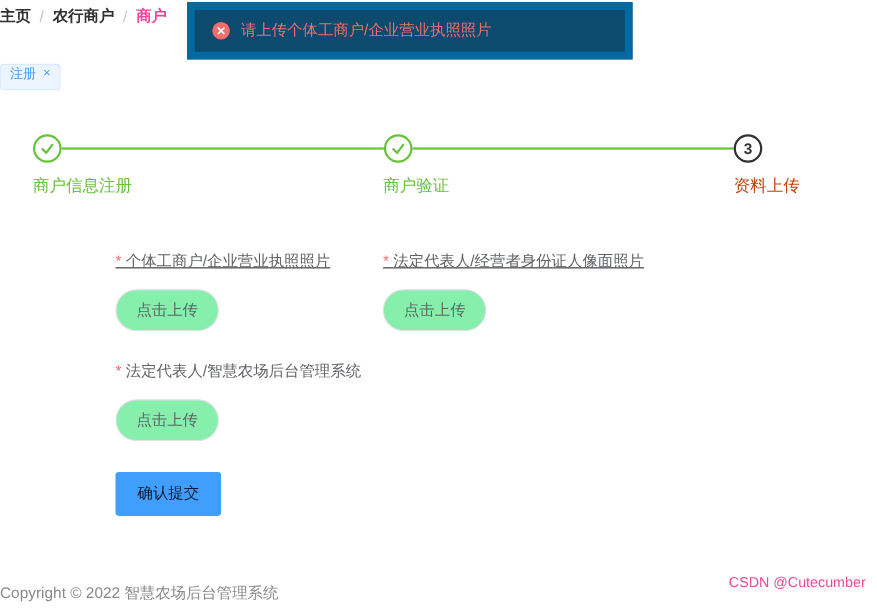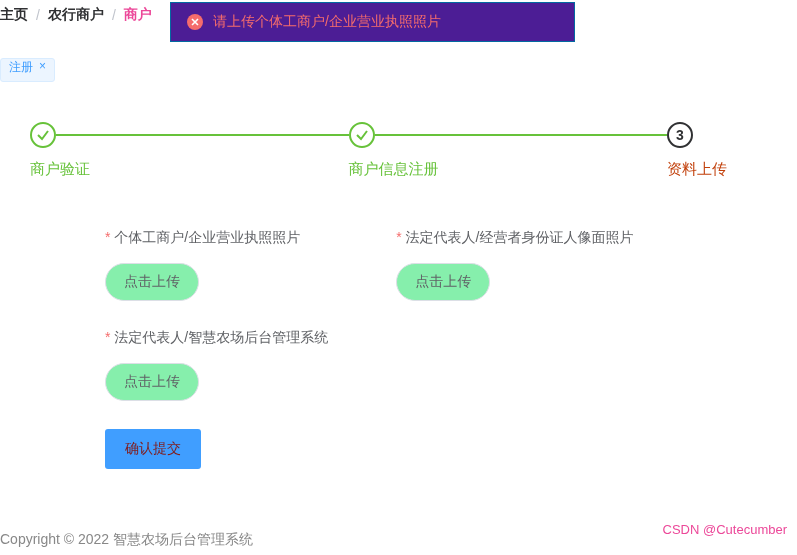--- a/index.html
+++ b/index.html
@@ -3,21 +3,21 @@
   <meta charset="utf-8">
   <style>
     * { margin: 0; padding: 0; box-sizing: border-box; }
     body { font-family: -apple-system, BlinkMacSystemFont, "Segoe UI", "PingFang SC", "Microsoft YaHei", sans-serif; font-size: 14px; color: #303133; background: #fff; width: 797px; height: 555px; position: relative; overflow: hidden; }
     
     .breadcrumb { padding: 6px 0 6px 0; font-size: 14px; color: #606266; display: flex; align-items: center; gap: 8px; }
     .breadcrumb-item { color: #303133; font-weight: 700; }
     .breadcrumb-item.current { color: #ec4899; font-weight: 700; }
     .breadcrumb-sep { color: #c0c4cc; }
     
-    .alert { position: absolute; top: 2px; left: 170px; background: #4c1d95; border: 1px solid #0369a1; padding: 10px 16px; display: flex; align-items: center; gap: 10px; width: 405px; z-index: 10; }
+    .alert { position: absolute; top: 2px; left: 170px; background: #0c4a6e; border: 7px solid #0369a1; padding: 10px 16px; display: flex; align-items: center; gap: 10px; width: 405px; z-index: 10; }
     .alert-icon { width: 16px; height: 16px; border-radius: 50%; background: #f56c6c; display: flex; align-items: center; justify-content: center; flex-shrink: 0; }
     .alert-icon svg { width: 10px; height: 10px; }
     .alert-text { color: #f56c6c; font-size: 14px; }
     
     .tag { display: inline-flex; align-items: flex-start; background: #ecf5ff; border: 1px solid #d9ecff; color: #409eff; padding: 0 8px; height: 24px; font-size: 12px; margin-top: 28px; margin-left: 0; border-radius: 3px; }
     .tag-close { margin-left: 6px; color: #409eff; cursor: pointer; font-size: 12px; }
     
     .steps { display: flex; align-items: flex-start; margin: 40px 30px 20px 30px; }
     .step { flex: 1; position: relative; text-align: left; }
     .step-head { display: flex; align-items: center; }
@@ -26,27 +26,27 @@
     .step-icon.done svg { width: 14px; height: 14px; }
     .step-icon.active { border: 2px solid #303133; font-weight: 600; font-size: 14px; color: #303133; }
     .step-line { flex: 1; height: 2px; margin: 0 0 0 0; }
     .step-line.done { background: #67c23a; }
     .step-title { margin-top: 12px; font-size: 15px; }
     .step-title.done { color: #67c23a; }
     .step-title.active { color: #c2410c; font-weight: 400; }
     .step:last-child { flex: 0 0 auto; min-width: 100px; }
     
     .form-area { padding: 30px 0 0 105px; }
-    .form-row { display: flex; gap: 96px; margin-bottom: 10px; }
+    .form-row { display: flex; gap: 48px; margin-bottom: 10px; text-decoration: underline; }
     .form-item { margin-bottom: 18px; }
     .form-label { font-size: 14px; color: #606266; margin-bottom: 16px; display: block; }
     .required::before { content: "* "; color: #f56c6c; }
     .upload-btn { display: inline-block; padding: 9px 18px; border: 1px solid #dcdfe6; border-radius: 20px; color: #606266; background: #86efac; font-size: 14px; cursor: pointer; }
     
-    .submit-btn { background: #409eff; color: #7f1d1d; border: none; padding: 11px 20px; font-size: 14px; border-radius: 3px; cursor: pointer; margin-top: 10px; }
+    .submit-btn { background: #409eff; color: #0f172a; border: none; padding: 11px 20px; font-size: 14px; border-radius: 3px; cursor: pointer; margin-top: 10px; }
     
     .footer { position: absolute; bottom: 6px; left: 0; right: 0; text-align: left; color: #888; font-size: 14px; }
     .watermark { position: absolute; bottom: 18px; right: 10px; color: #ec4899; font-size: 13px; }
   </style>
 </head>
 <body>
 
 
 
 <div class="breadcrumb">
@@ -74,32 +74,32 @@
 <div class="steps">
   <div class="step">
     <div class="step-head">
       <div class="step-icon done">
         <svg viewBox="0 0 14 14">
             <path d="M2 7 L6 11 L12 3" stroke="#67c23a" stroke-width="2" fill="none"></path>
           </svg>
       </div>
       <div class="step-line done"></div>
     </div>
-    <div class="step-title done">商户验证</div>
+    <div class="step-title done">商户信息注册</div>
   </div>
   <div class="step">
     <div class="step-head">
       <div class="step-icon done">
         <svg viewBox="0 0 14 14">
             <path d="M2 7 L6 11 L12 3" stroke="#67c23a" stroke-width="2" fill="none"></path>
           </svg>
       </div>
       <div class="step-line done"></div>
     </div>
-    <div class="step-title done">商户信息注册</div>
+    <div class="step-title done">商户验证</div>
   </div>
   <div class="step">
     <div class="step-head">
       <div class="step-icon active">3</div>
     </div>
     <div class="step-title active">资料上传</div>
   </div>
 </div>
 
 <div class="form-area">

